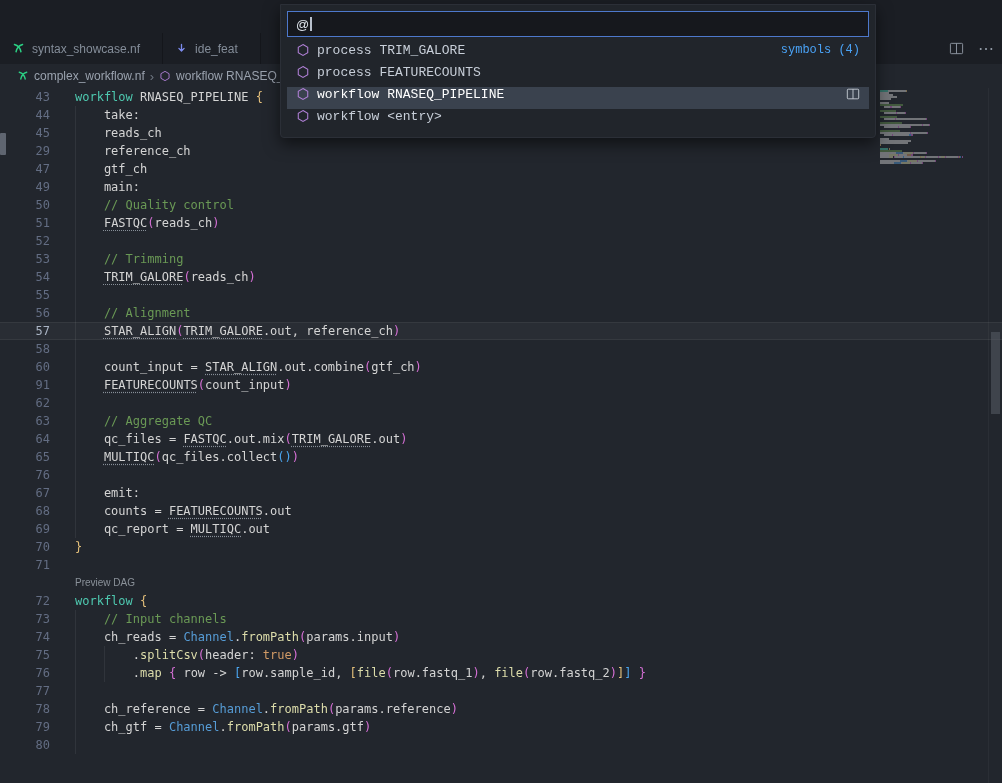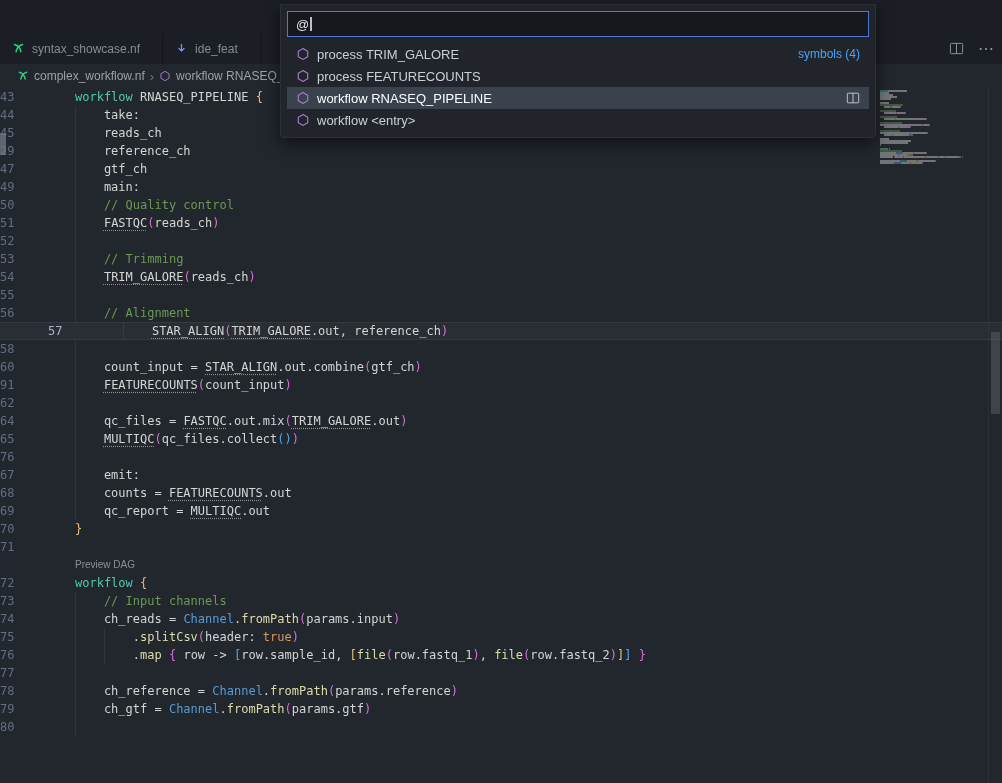--- a/index.html
+++ b/index.html
@@ -28,22 +28,22 @@
     display:flex; align-items:center; gap:5px; padding-left:17px; font-size:12px; color:#9aa2ae;
   }
   .bicon { display:flex; }
   .purple { color:var(--purple); }
   .bsep { color:#6e7681; font-size:13px; }
   
   .editor { position:absolute; left:0; top:88px; right:0; bottom:0; background:var(--editorBg); }
   #code { font-family:"DejaVu Sans Mono","Liberation Mono",monospace; font-size:12px; }
   .crow { display:flex; height:18px; line-height:18px; }
   .crow.cur { background:rgba(255,255,255,0.035); box-shadow:inset 0 1px 0 rgba(255,255,255,0.06), inset 0 -1px 0 rgba(255,255,255,0.06); }
-  .gut { width:50px; flex:none; text-align:left; color:var(--gutter); }
-  .crow.cur .gut { color:var(--gutterA);margin-left:48px; }
+  .gut { width:50px; flex:none; text-align:right; color:var(--gutter); }
+  .crow.cur .gut { color:var(--gutterA); }
   .ctext { position:relative; flex:1; padding-left:25px; white-space:pre; }
   .guide { position:absolute; top:0; bottom:0; width:1px; background:rgba(255,255,255,0.065); }
   .u { text-decoration:underline dotted rgba(190,200,210,0.65); text-underline-offset:3px; }
   .lensrow { height:18px; display:flex; }
   .lens { margin-left:75px; font-size:10px; line-height:18px; color:var(--lens); font-family:"Liberation Sans",sans-serif; }
   .left-marker { position:absolute; left:0; top:45px; width:6px; height:22px; background:#6f7681; opacity:.8; border-radius:1px; }
   
   .minimap { position:absolute; top:2px; right:26px; width:96px; }
   .mml { height:2px; display:flex; }
   .mms { flex:none; height:2px; opacity:.45; }
@@ -54,21 +54,21 @@
     position:absolute; left:280px; top:4px; width:596px; z-index:10;
     background:var(--panelBg); padding:6px; border-radius:0 0 4px 4px;
     box-shadow:0 6px 16px rgba(0,0,0,0.55); border:1px solid #2b2f37;
   }
   .pinput {
     height:26px; border:1px solid var(--accent); background:var(--inputBg);
     display:flex; align-items:center; padding:0 8px; color:#dde3ea; font-size:13px;
   }
   .caret { display:inline-block; width:1.5px; height:14px; background:#b8c0cc; margin-left:1px; }
   .plist { margin-top:6px; }
-  .prow { height:22px; display:flex; align-items:center; gap:7px; padding:0 9px; color:#c8cfd9; font-size:13px; }
+  .prow { height:22px; display:flex; align-items:flex-start; gap:7px; padding:0 9px; color:#c8cfd9; font-size:13px;font-family:Liberation Mono, monospace; }
   .prow.sel { background:var(--selRow); color:#ffffff; }
   .sym { display:flex; color:var(--purple); }
   .plabel { white-space:pre; }
   .pbadge { margin-left:auto; color:var(--link); font-size:12px; }
   .rowact { margin-left:auto; color:#ccd2da; display:flex; }
 </style>
 </head>
 <body>
 
 <div id="app">
@@ -188,20 +188,24 @@
         </div>
         <div class="crow">
           <div class="gut">91</div>
           <div class="ctext"><span class="guide" style="left: 25px;"></span><span style="color: rgb(212, 212, 212);">    </span><span class="u" style="color: rgb(212, 212, 212);">FEATURECOUNTS</span><span style="color: rgb(214, 112, 214);">(</span><span style="color: rgb(212, 212, 212);">count_input</span><span style="color: rgb(214, 112, 214);">)</span></div>
         </div>
         <div class="crow">
           <div class="gut">62</div>
           <div class="ctext"><span class="guide" style="left: 25px;"></span></div>
         </div>
         <div class="crow">
+          <div class="gut">63</div>
+          <div class="ctext"><span class="guide" style="left: 25px;"></span><span style="color: rgb(106, 153, 85);">    // Aggregate QC</span></div>
+        </div>
+        <div class="crow">
           <div class="gut">64</div>
           <div class="ctext"><span class="guide" style="left: 25px;"></span><span style="color: rgb(212, 212, 212);">    qc_files = </span><span class="u" style="color: rgb(212, 212, 212);">FASTQC</span><span style="color: rgb(212, 212, 212);">.out.mix</span><span style="color: rgb(214, 112, 214);">(</span><span class="u" style="color: rgb(212, 212, 212);">TRIM_GALORE</span><span style="color: rgb(212, 212, 212);">.out</span><span style="color: rgb(214, 112, 214);">)</span></div>
         </div>
         <div class="crow">
           <div class="gut">65</div>
           <div class="ctext"><span class="guide" style="left: 25px;"></span><span style="color: rgb(212, 212, 212);">    </span><span class="u" style="color: rgb(212, 212, 212);">MULTIQC</span><span style="color: rgb(214, 112, 214);">(</span><span style="color: rgb(212, 212, 212);">qc_files.collect</span><span style="color: rgb(74, 166, 240);">()</span><span style="color: rgb(214, 112, 214);">)</span></div>
         </div>
         <div class="crow">
           <div class="gut">76</div>
           <div class="ctext"><span class="guide" style="left: 25px;"></span></div>

